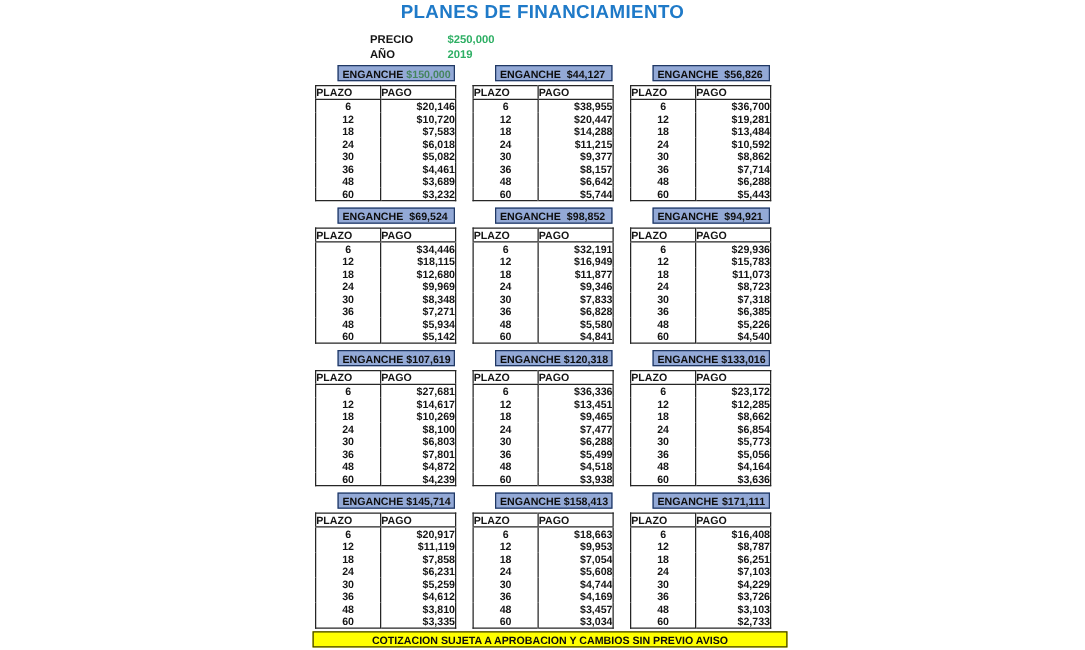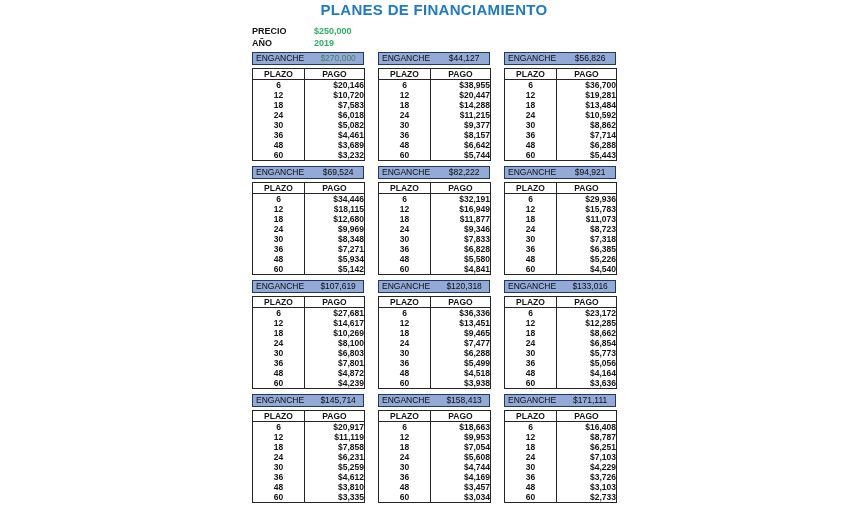--- a/index.html
+++ b/index.html
@@ -16,52 +16,52 @@
   body{ width:868px; height:520px; font-family:"Liberation Sans", sans-serif; }
   .page{ position:relative; width:868px; height:520px; background:#ffffff; overflow:hidden;padding-left:33px; }
 
   .title{
     position:absolute; left:252px; top:1px; width:364px;
     text-align:center; font-size:15px; font-weight:800;
     letter-spacing:.3px; color:var(--title-blue); white-space:nowrap;
   }
 
   .info{ position:absolute; left:252px; top:25px; }
-  .info-row{ display:flex; height:12px; align-items:center; }
+  .info-row{ display:flex; height:12px; align-items:center;margin-left:44px; }
   .info-label{ width:62px; font-size:9px; font-weight:bold; color:var(--ink); }
   .info-value{ width:82px; text-align:left; font-size:9px; font-weight:bold; color:var(--green); }
 
   .plans-grid{
     position:absolute; left:252px; top:52px;
     display:grid; grid-template-columns:repeat(3,112px);
     column-gap:14px; row-gap:5px;
   }
   .plan-card{ width:112px; }
 
   .enganche-header{
     height:13px; border:1.5px solid var(--navy); background:var(--header-fill);
-    display:flex; margin-bottom:3px;
-    font-size:8.5px; font-weight:normal; color:#0d0d0d; line-height:10px;
+    display:flex; align-items:center; margin-bottom:3px;
+    font-size:8.5px; font-weight:bold; color:#0d0d0d; line-height:10px;margin-left:18px;
   }
   .enganche-label{ flex:1.15; padding-left:3px; }
   .enganche-amount{ flex:1; text-align:center; }
   .enganche-amount.green-amount{ color:var(--green-dark); }
 
   table.plan-table{
     width:112px; border-collapse:collapse; table-layout:fixed;
     border:1.5px solid #262626; background:#fff;
   }
   .plan-table col.c-plazo{ width:52px; }
   .plan-table col.c-pago{ width:60px; }
   .plan-table th, .plan-table td{
     padding:0; height:10px; line-height:10px;
     font-size:8.5px; font-weight:bold; color:var(--ink);
     overflow:hidden; white-space:nowrap;
   }
-  .plan-table th{ border-bottom:1.2px solid #262626; text-align:center; }
+  .plan-table th{ border-bottom:1.2px solid #262626; text-align:left; }
   .plan-table th.pago-header, .plan-table td.pago-cell{ border-left:1.2px solid #262626; }
   .plazo-cell{ text-align:center; }
   .pago-cell{ text-align:right; padding-right:4px; }
 
   .footer-banner{
     position:absolute; left:250px; top:505px; width:380px; height:13px;
     background:var(--yellow); border:1.5px solid #3d3d00;
     display:flex; align-items:center; justify-content:center;
     font-size:8.5px; font-weight:bold; color:#0d0d0d; white-space:nowrap;
   }
@@ -81,21 +81,21 @@
     <div class="info-row">
       <span class="info-label">AÑO</span>
       <span class="info-value">2019</span>
     </div>
   </div>
 
   <div class="plans-grid">
   <div class="plan-card">
     <div class="enganche-header">
       <span class="enganche-label">ENGANCHE</span>
-      <span class="enganche-amount green-amount">$270,000</span>
+      <span class="enganche-amount green-amount">$150,000</span>
     </div>
     <table class="plan-table">
       <colgroup>
             <col class="c-plazo">
             <col class="c-pago">
           </colgroup>
       <thead>
         <tr>
           <th class="plazo-header">PLAZO</th>
           <th class="pago-header">PAGO</th>
@@ -293,21 +293,21 @@
               <td class="plazo-cell">60</td>
               <td class="pago-cell">$5,142</td>
             </tr>
           </tbody>
     </table>
   </div>
 
   <div class="plan-card">
     <div class="enganche-header">
       <span class="enganche-label">ENGANCHE</span>
-      <span class="enganche-amount">$82,222</span>
+      <span class="enganche-amount">$98,852</span>
     </div>
     <table class="plan-table">
       <colgroup>
             <col class="c-plazo">
             <col class="c-pago">
           </colgroup>
       <thead>
         <tr>
           <th class="plazo-header">PLAZO</th>
           <th class="pago-header">PAGO</th>
@@ -715,14 +715,17 @@
             </tr>
             <tr>
               <td class="plazo-cell">60</td>
               <td class="pago-cell">$2,733</td>
             </tr>
           </tbody>
     </table>
   </div>
 </div>
 
+  <div class="footer-banner">
+    <span>COTIZACION SUJETA A APROBACION Y CAMBIOS SIN PREVIO AVISO</span>
+  </div>
 
 </div>
 
 </body></html>

